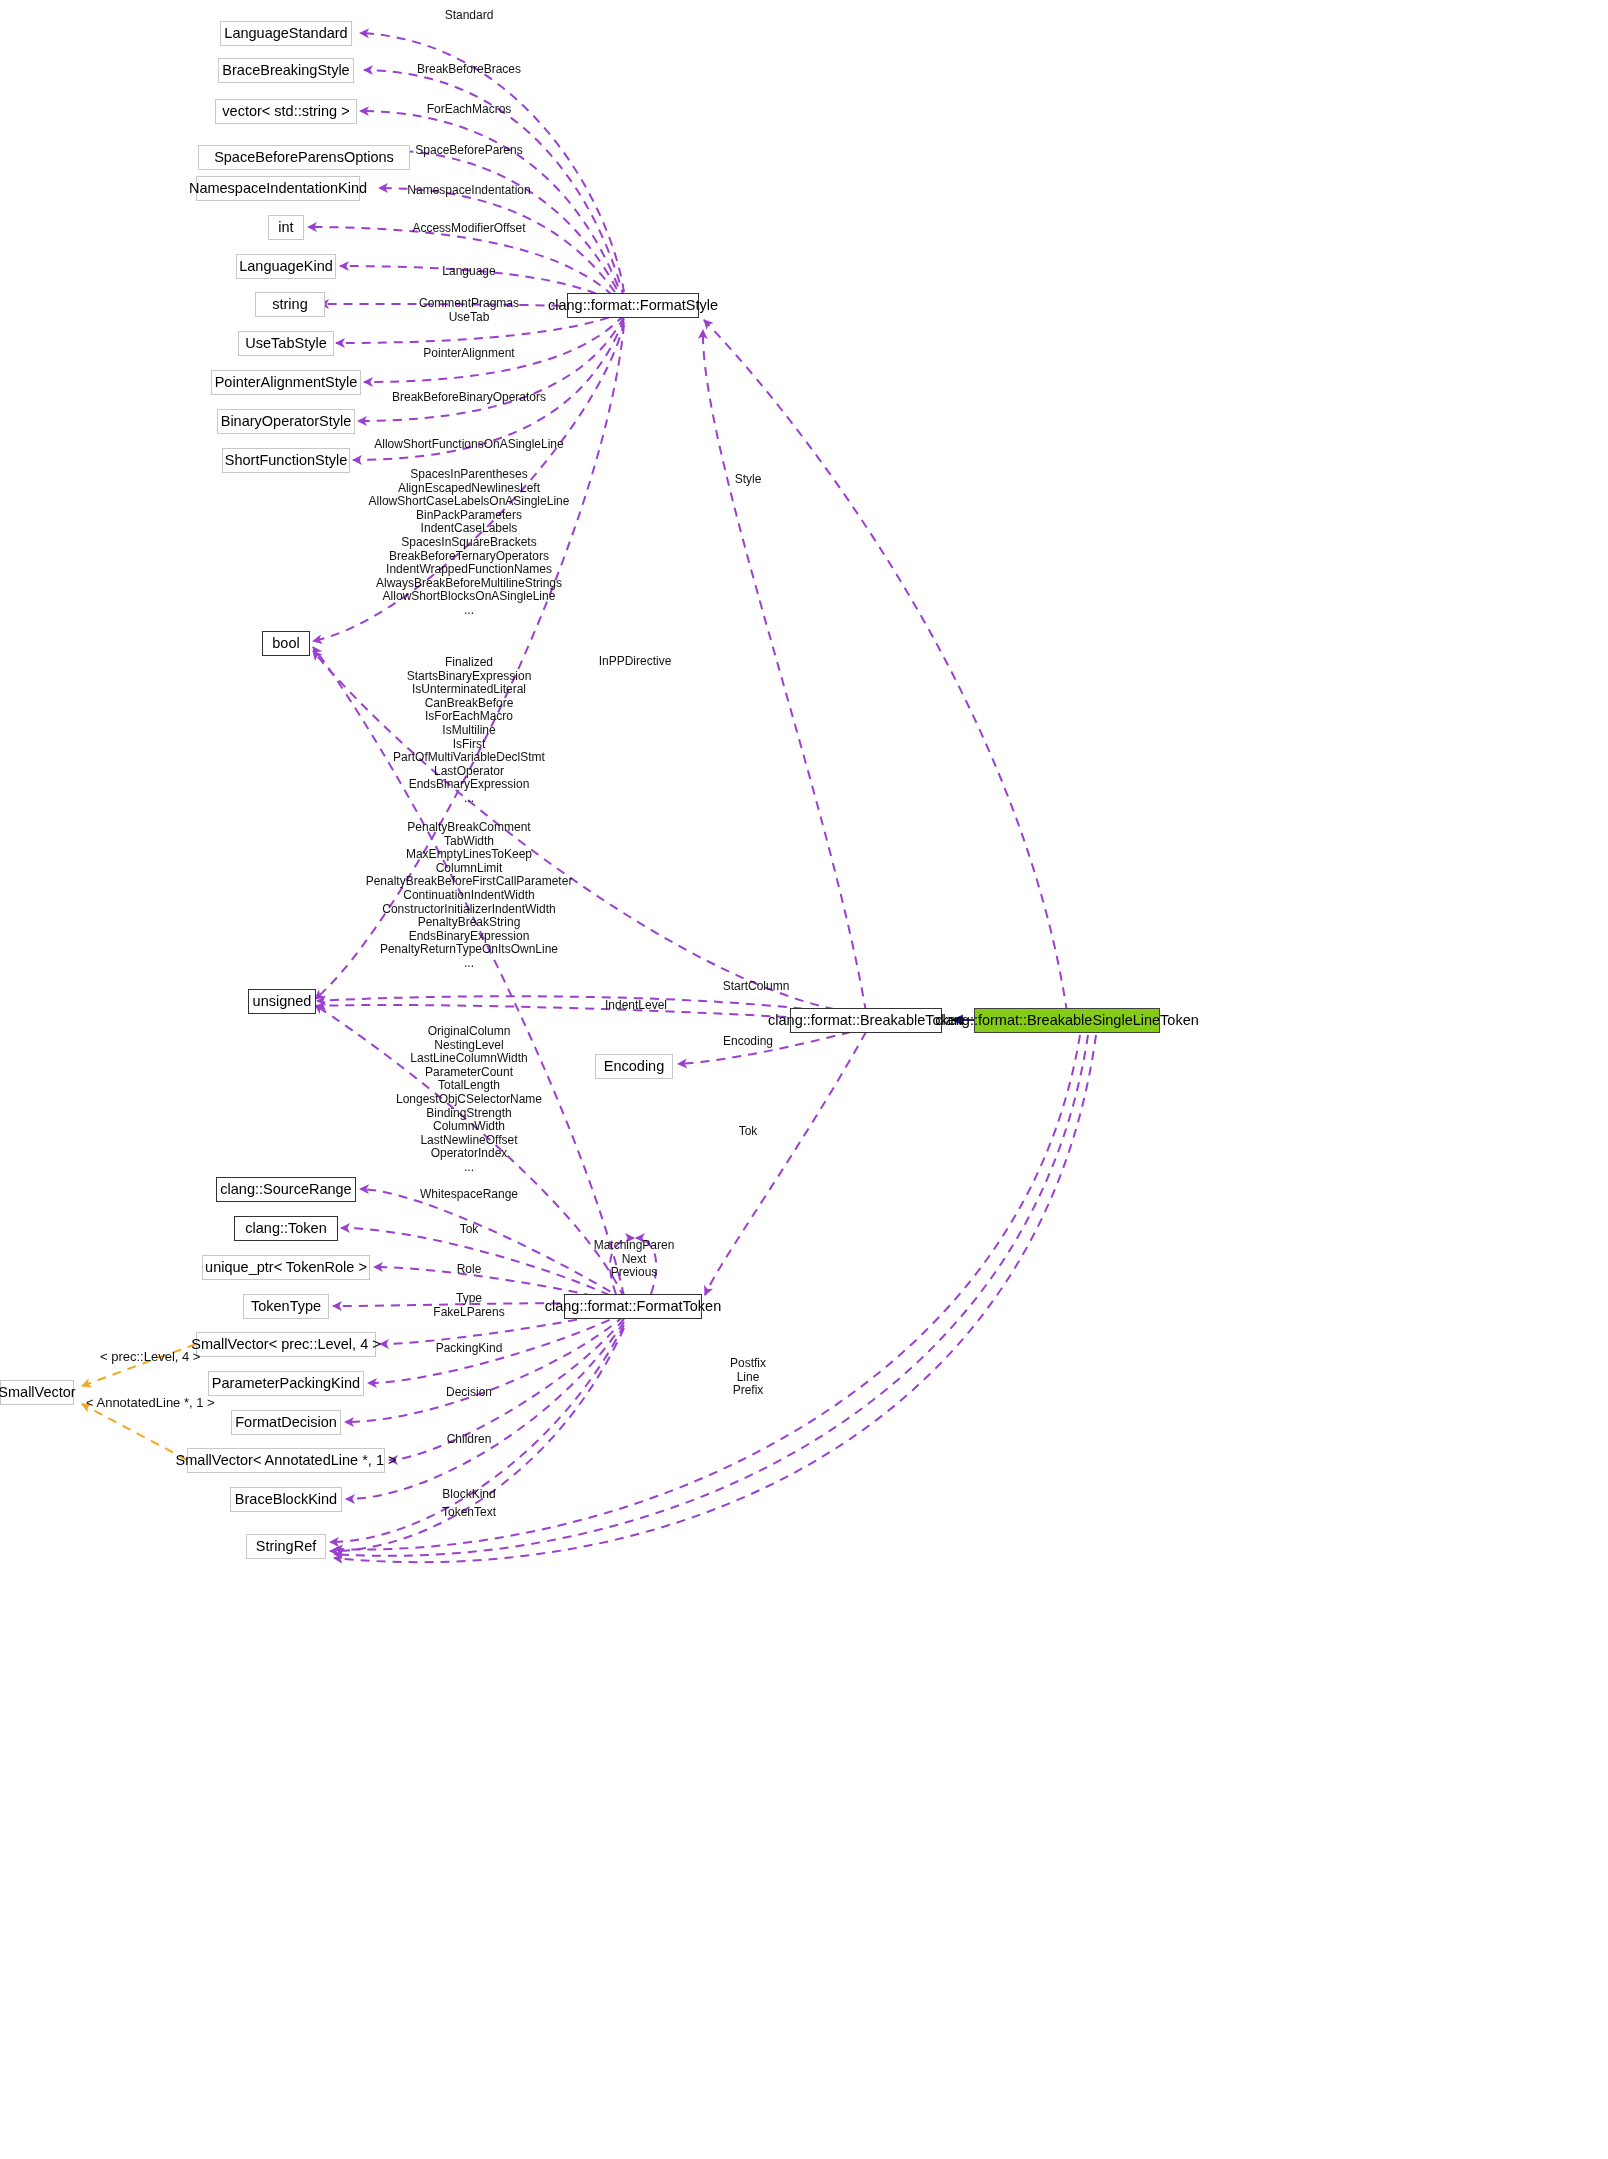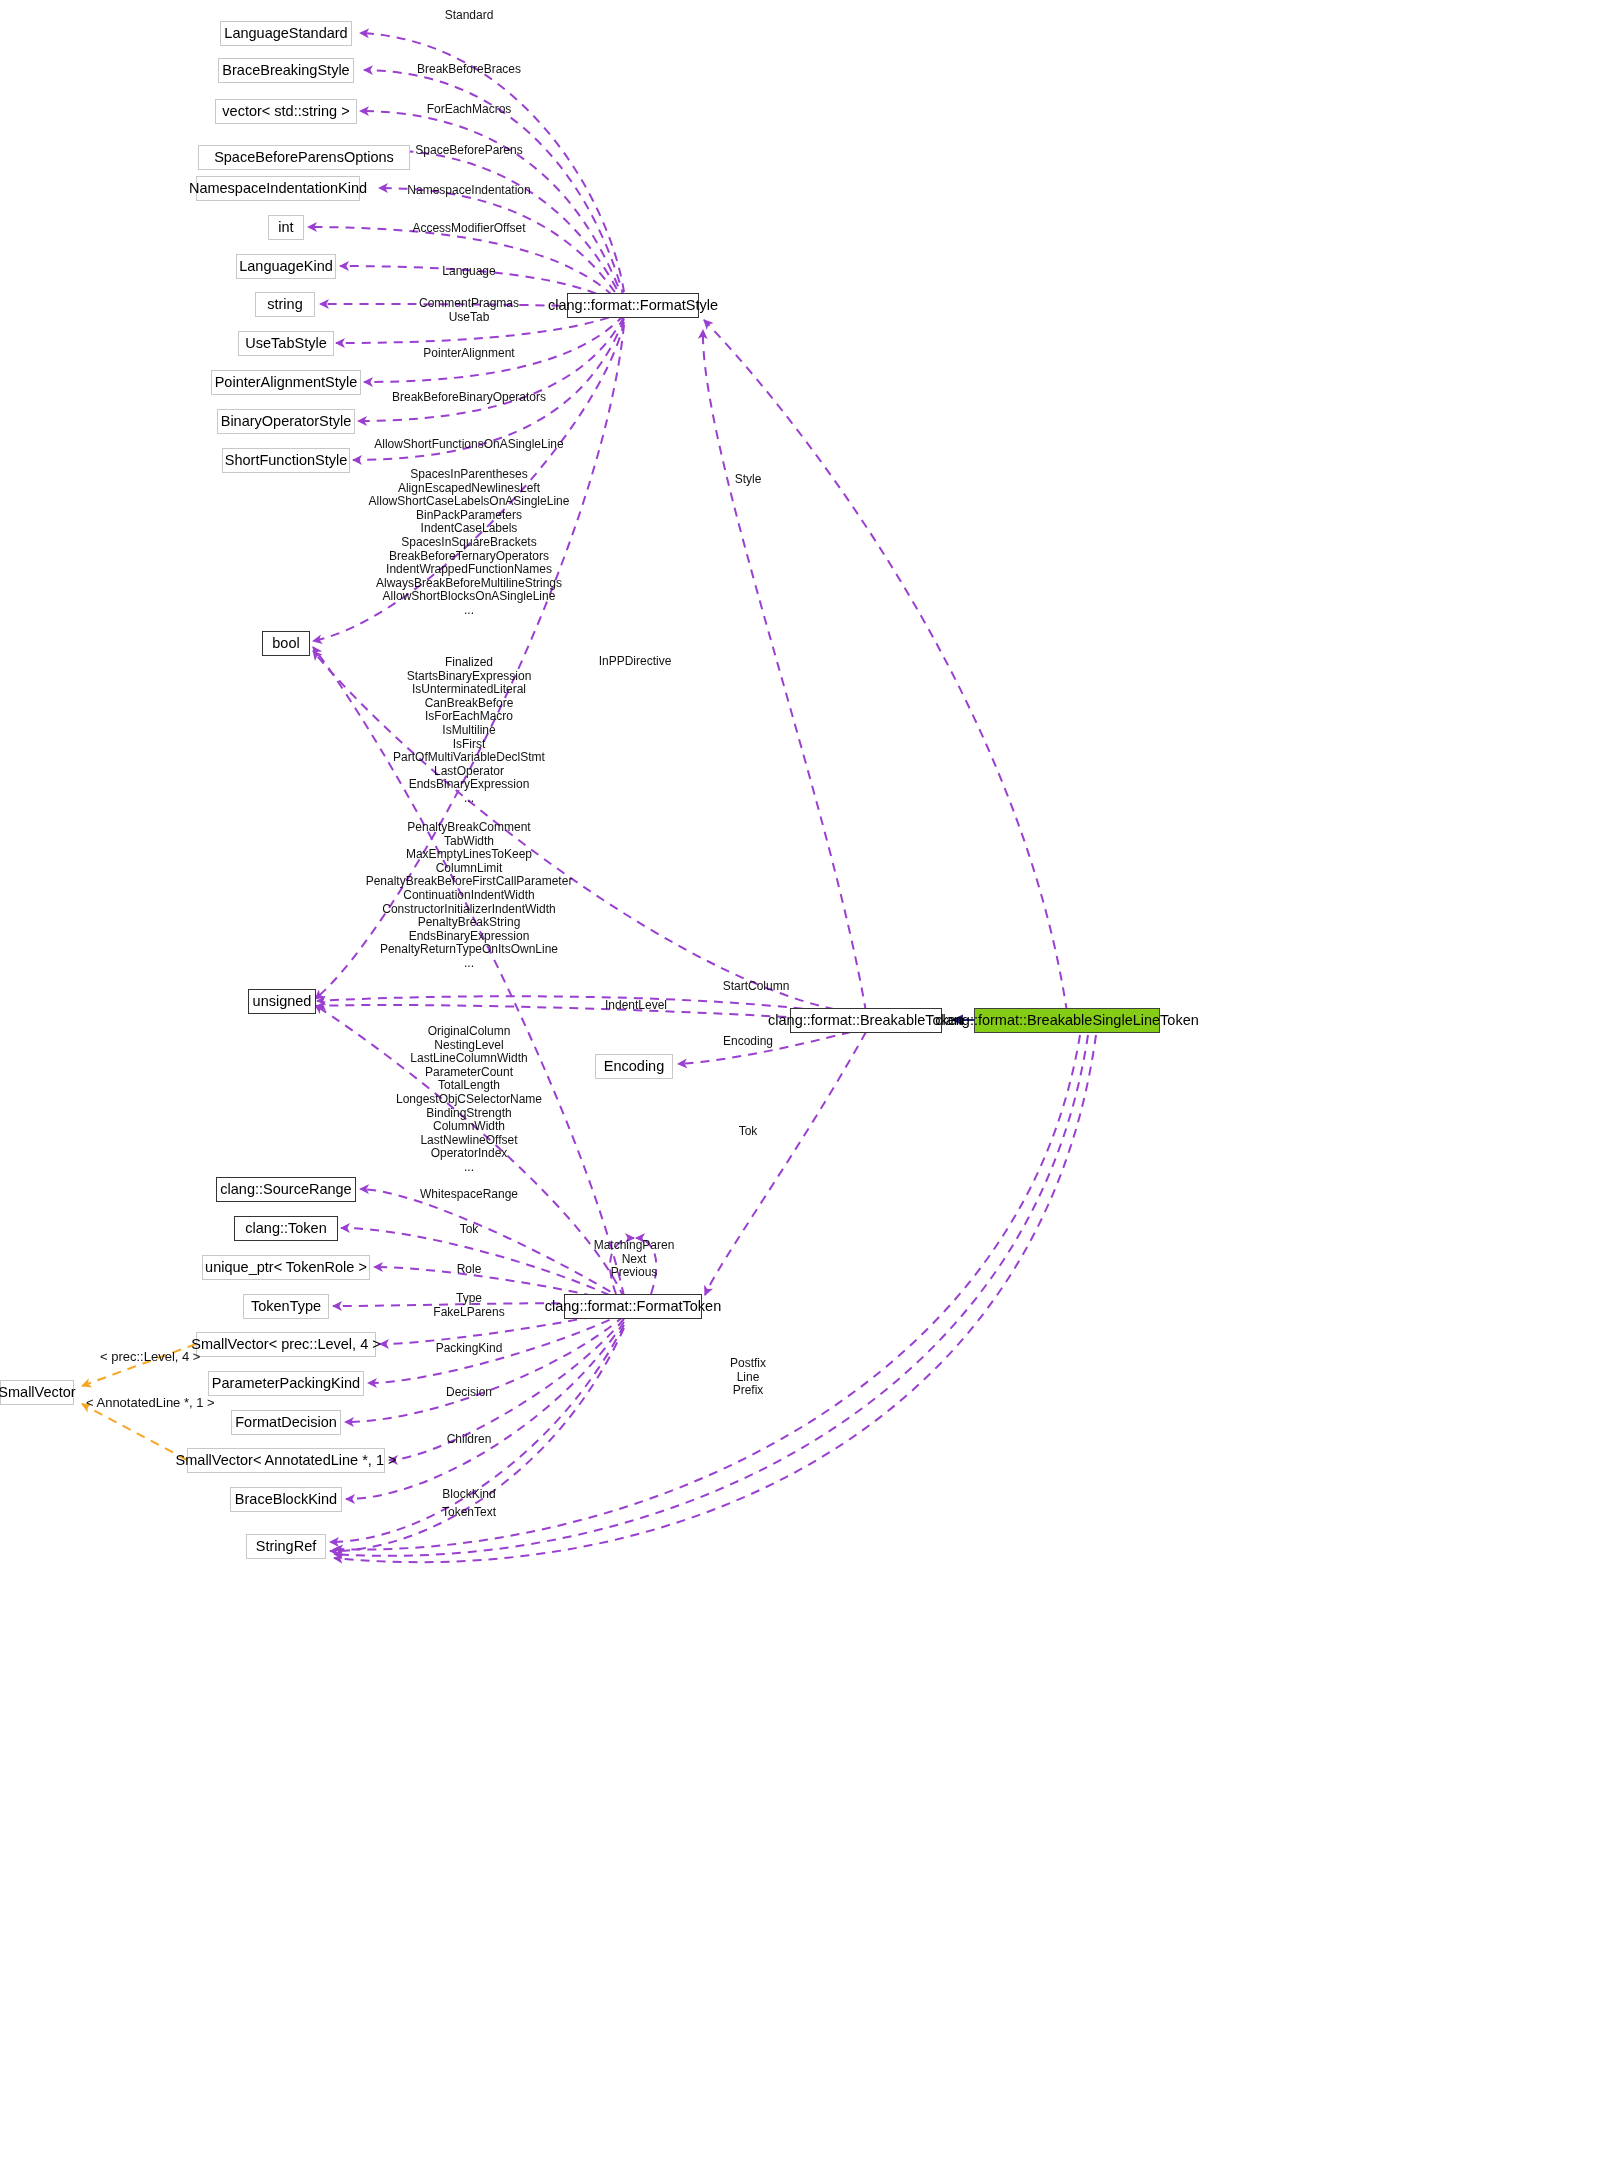--- a/index.html
+++ b/index.html
@@ -156,21 +156,21 @@
   </svg>
 
   <div id="node-layer">
       <div class="node" style="left: 220px; top: 21px; width: 132px;">LanguageStandard</div>
       <div class="node" style="left: 218px; top: 58px; width: 136px;">BraceBreakingStyle</div>
       <div class="node" style="left: 215px; top: 99px; width: 142px;">vector&lt; std::string &gt;</div>
       <div class="node" style="left: 198px; top: 145px; width: 212px;">SpaceBeforeParensOptions</div>
       <div class="node" style="left: 196px; top: 176px; width: 164px;">NamespaceIndentationKind</div>
       <div class="node" style="left: 268px; top: 215px; width: 36px;">int</div>
       <div class="node" style="left: 236px; top: 254px; width: 100px;">LanguageKind</div>
-      <div class="node" style="left: 255px; top: 292px; width: 60px;">string</div>
+      <div class="node" style="left: 255px; top: 292px; width: 70px;">string</div>
       <div class="node" style="left: 238px; top: 331px; width: 96px;">UseTabStyle</div>
       <div class="node" style="left: 211px; top: 370px; width: 150px;">PointerAlignmentStyle</div>
       <div class="node" style="left: 217px; top: 409px; width: 138px;">BinaryOperatorStyle</div>
       <div class="node" style="left: 222px; top: 448px; width: 128px;">ShortFunctionStyle</div>
       <div class="node linked" style="left: 262px; top: 631px; width: 48px;">bool</div>
       <div class="node linked" style="left: 248px; top: 989px; width: 68px;">unsigned</div>
       <div class="node linked" style="left: 216px; top: 1177px; width: 140px;">clang::SourceRange</div>
       <div class="node linked" style="left: 234px; top: 1216px; width: 104px;">clang::Token</div>
       <div class="node" style="left: 202px; top: 1255px; width: 168px;">unique_ptr&lt; TokenRole &gt;</div>
       <div class="node" style="left: 243px; top: 1294px; width: 86px;">TokenType</div>

